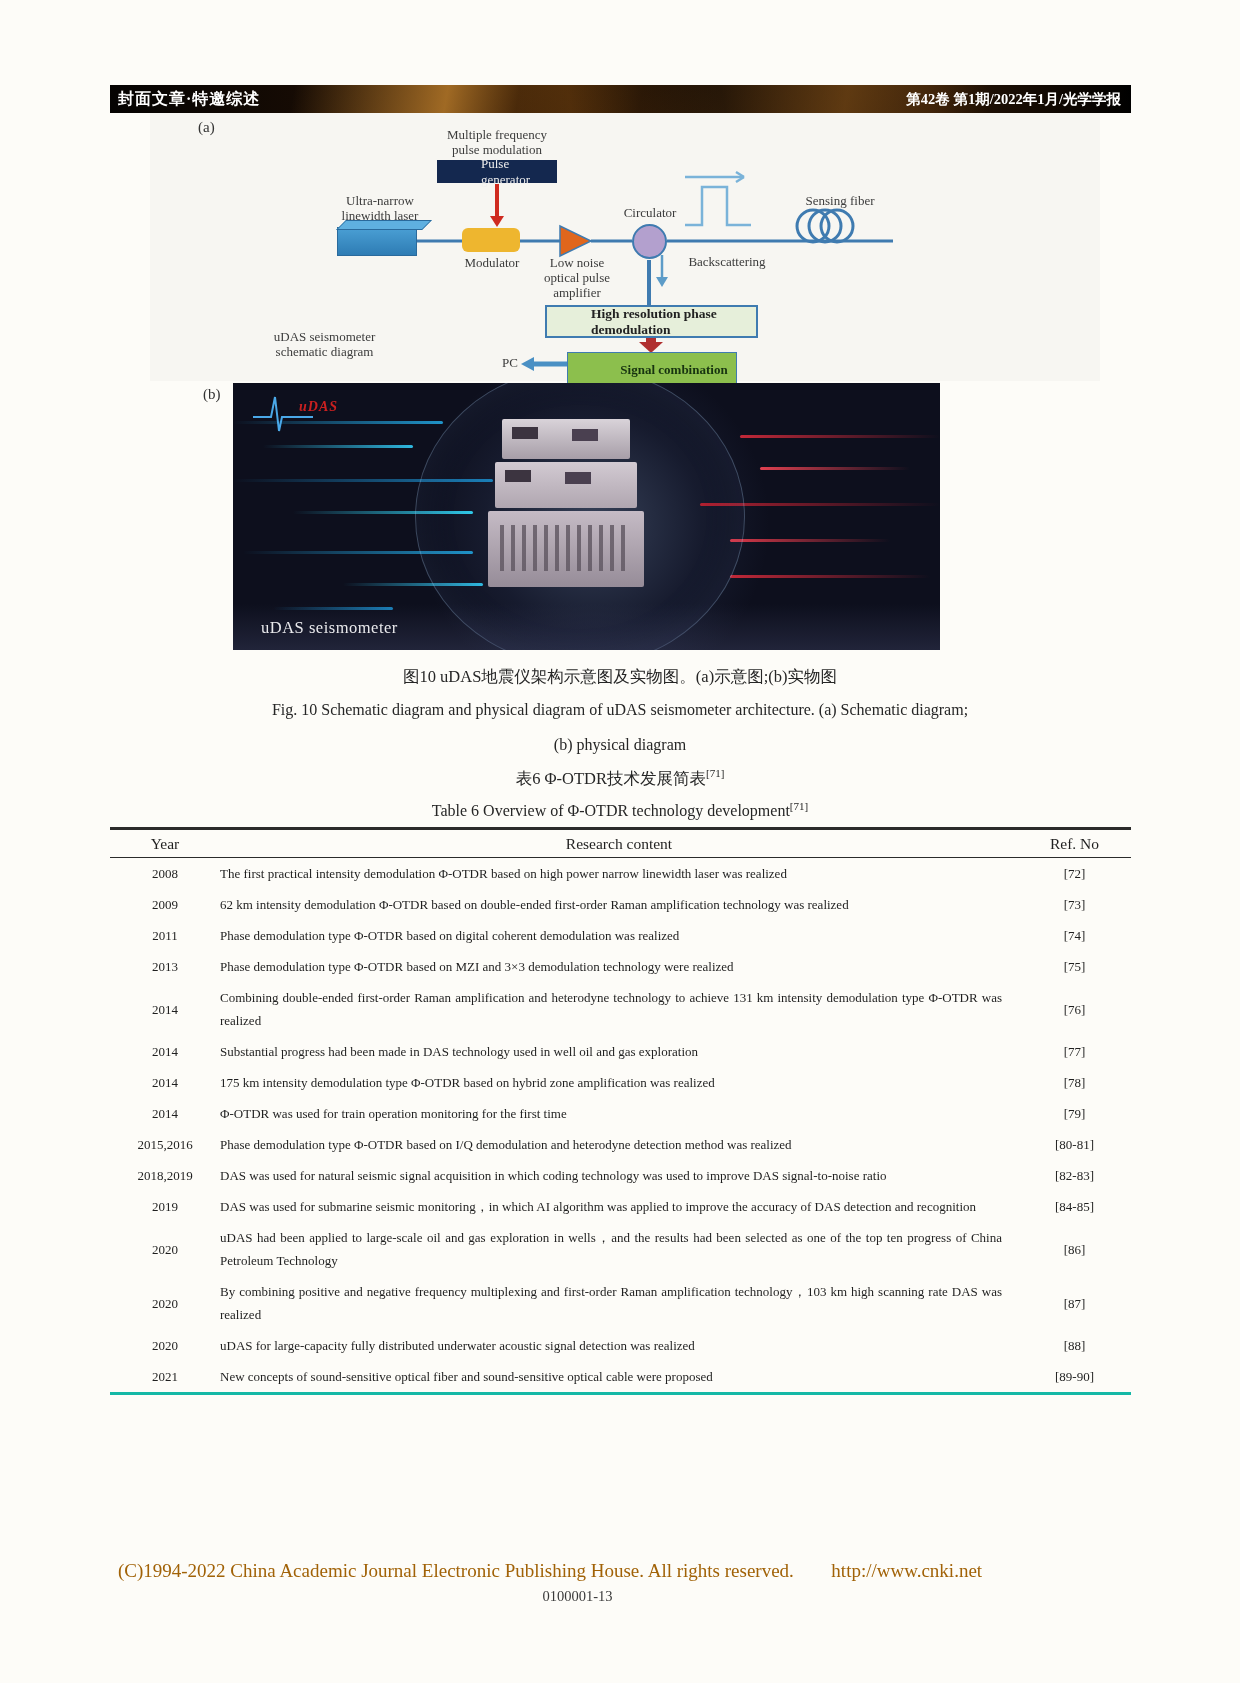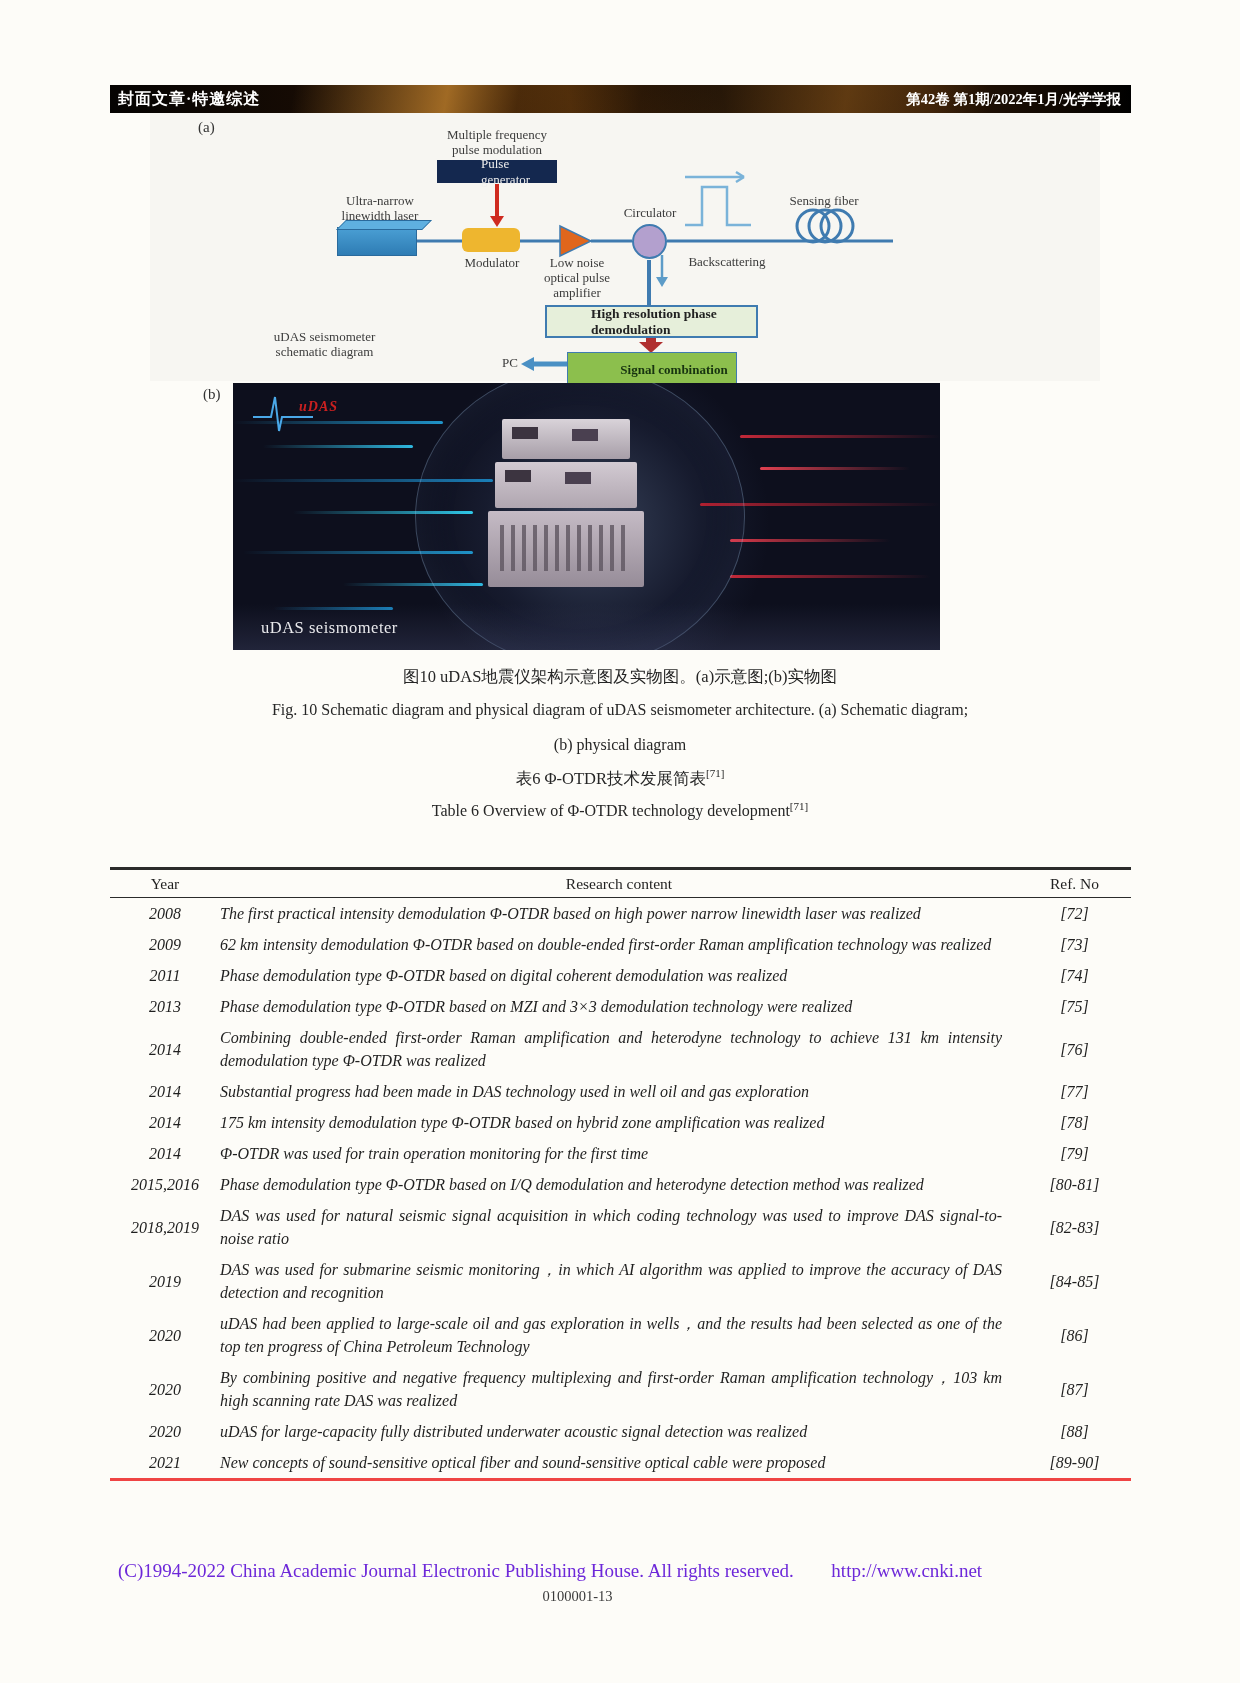--- a/index.html
+++ b/index.html
@@ -29,21 +29,21 @@
   .box-laser::before{ content:""; position:absolute; left:3px; top:-8px; width:84px; height:8px; background:#5fb0e0; transform:skewX(-45deg); border:1px solid #2a6a9c; }
   .box-modulator{ left:312px; top:115px; width:58px; height:24px; background:#eeb62f; border-radius:6px; }
   .circ-circulator{ position:absolute; left:482px; top:111px; width:35px; height:35px; border-radius:50%; background:#b3a0ce; border:2px solid #3f7bb0; }
   .box-demod{ left:395px; top:192px; width:213px; height:33px; background:#e6efda; border:2px solid #3f7bb0; font-size:13.5px; font-weight:bold; color:#222; }
   .box-signal{ left:417px; top:239px; width:170px; height:36px; background:#8cbf4d; border:1.5px solid #3f7bb0; font-size:13px; font-weight:bold; color:#173310; }
   .lbl-multifreq{ left:267px; top:14px; width:160px; }
   .lbl-laser{ left:160px; top:80px; width:140px; }
   .lbl-modulator{ left:297px; top:142px; width:90px; font-size:13.5px; }
   .lbl-amp{ left:381px; top:142px; width:92px; font-size:12.5px; line-height:14px; }
   .lbl-circulator{ left:460px; top:92px; width:80px; font-size:13.5px; }
-  .lbl-fiber{ left:624px; top:80px; width:100px; font-size:13.5px; }
+  .lbl-fiber{ left:640px; top:80px; width:100px; font-size:13.5px; }
   .lbl-backscatter{ left:522px; top:141px; width:110px; font-size:13.5px; text-align:left; }
   .lbl-pc{ left:345px; top:242px; width:30px; font-size:14px; }
   .lbl-schematic{ left:82px; top:216px; width:185px; font-size:17px; line-height:20px; color:#3a3a3a; }
   .fig-svg{ position:absolute; left:0; top:0; }
 
   
   .panel-b-label{ position:absolute; left:203px; top:386px; font-size:15px; color:#333; }
   .photo{ position:absolute; left:233px; top:383px; width:707px; height:267px; background:#0d0f1d; overflow:hidden; }
   .photo::before{ content:""; position:absolute; left:150px; top:-30px; width:420px; height:330px;
     background:radial-gradient(circle at 50% 52%, rgba(150,180,225,.30) 0%, rgba(80,100,150,.14) 40%, rgba(0,0,0,0) 65%); }
@@ -68,29 +68,29 @@
   .cap{ position:absolute; left:0; width:1240px; text-align:center; color:#262626; }
   .cap-cn{ top:666px; font-size:16.5px; }
   .cap-en1{ top:701px; font-size:16px; }
   .cap-en2{ top:736px; font-size:16px; }
   .tbl-title-cn{ top:767px; font-size:16.5px; }
   .tbl-title-en{ top:800px; font-size:16px; }
   sup{ font-size:11px; }
 
   
   .tbl-wrap{ position:absolute; left:110px; top:827px; width:1021px; }
-  table{ width:100%; border-collapse:collapse; border-top:3px solid #2b2b2b; border-bottom:3px solid #ef4444; color:#1f1f1f;margin-top:40px; }
+  table{ width:100%; border-collapse:collapse; border-top:3px solid #2b2b2b; border-bottom:3px solid #14b8a6; color:#1f1f1f; }
   thead th{ font-weight:normal; font-size:15.5px; padding:5px 0 4px; border-bottom:1.5px solid #2b2b2b; }
-  td{ font-size:16px; line-height:23px; padding:4px 0; vertical-align:middle;font-style:italic; }
+  td{ font-size:13px; line-height:23px; padding:4px 0; vertical-align:middle; }
   .td-year{ width:110px; text-align:center; }
   .td-content{ text-align:justify; padding-right:16px; }
   .td-ref{ width:113px; text-align:center; }
 
   
-  .footer-copy{ position:absolute; left:60px; top:1560px; width:980px; text-align:center; color:#6d28d9; font-size:19px; }
+  .footer-copy{ position:absolute; left:60px; top:1560px; width:980px; text-align:center; color:#a16207; font-size:19px; }
   .footer-page{ position:absolute; left:0; top:1588px; width:1155px; text-align:center; color:#3a3a3a; font-size:14.5px; }
 </style>
 </head>
 <body>
 
 <div class="page">
 
   <div class="hdr-bar">
     <span class="hdr-left">封面文章·特邀综述</span>
     <span class="hdr-right">第42卷 第1期/2022年1月/光学学报</span>

